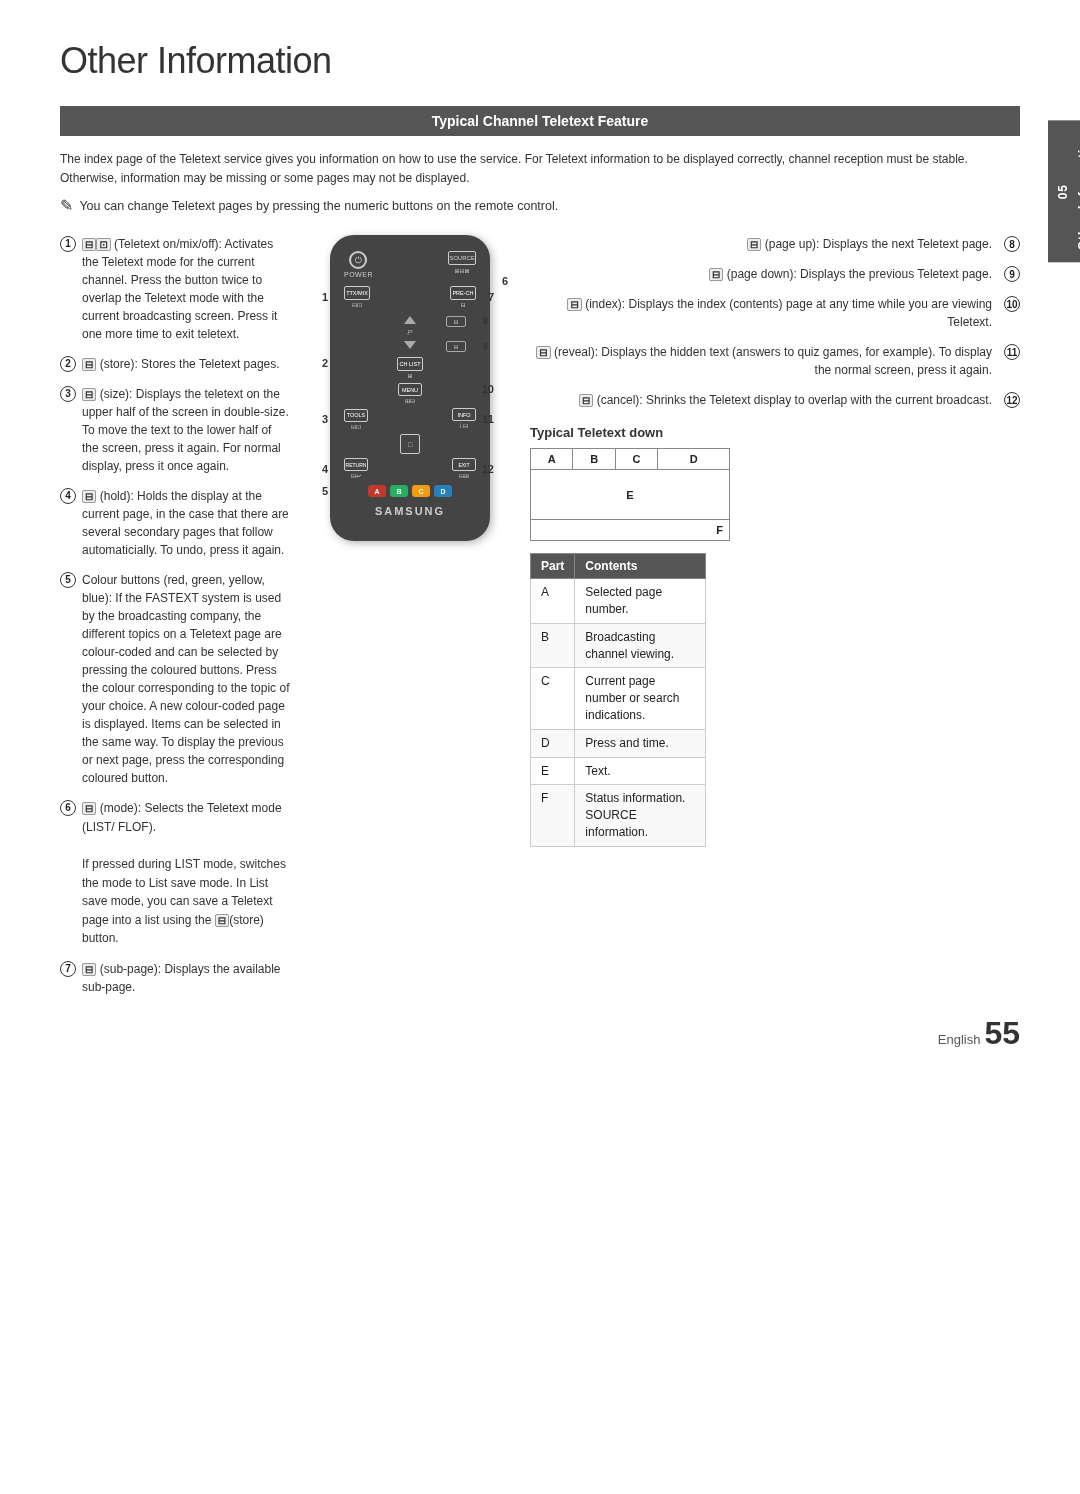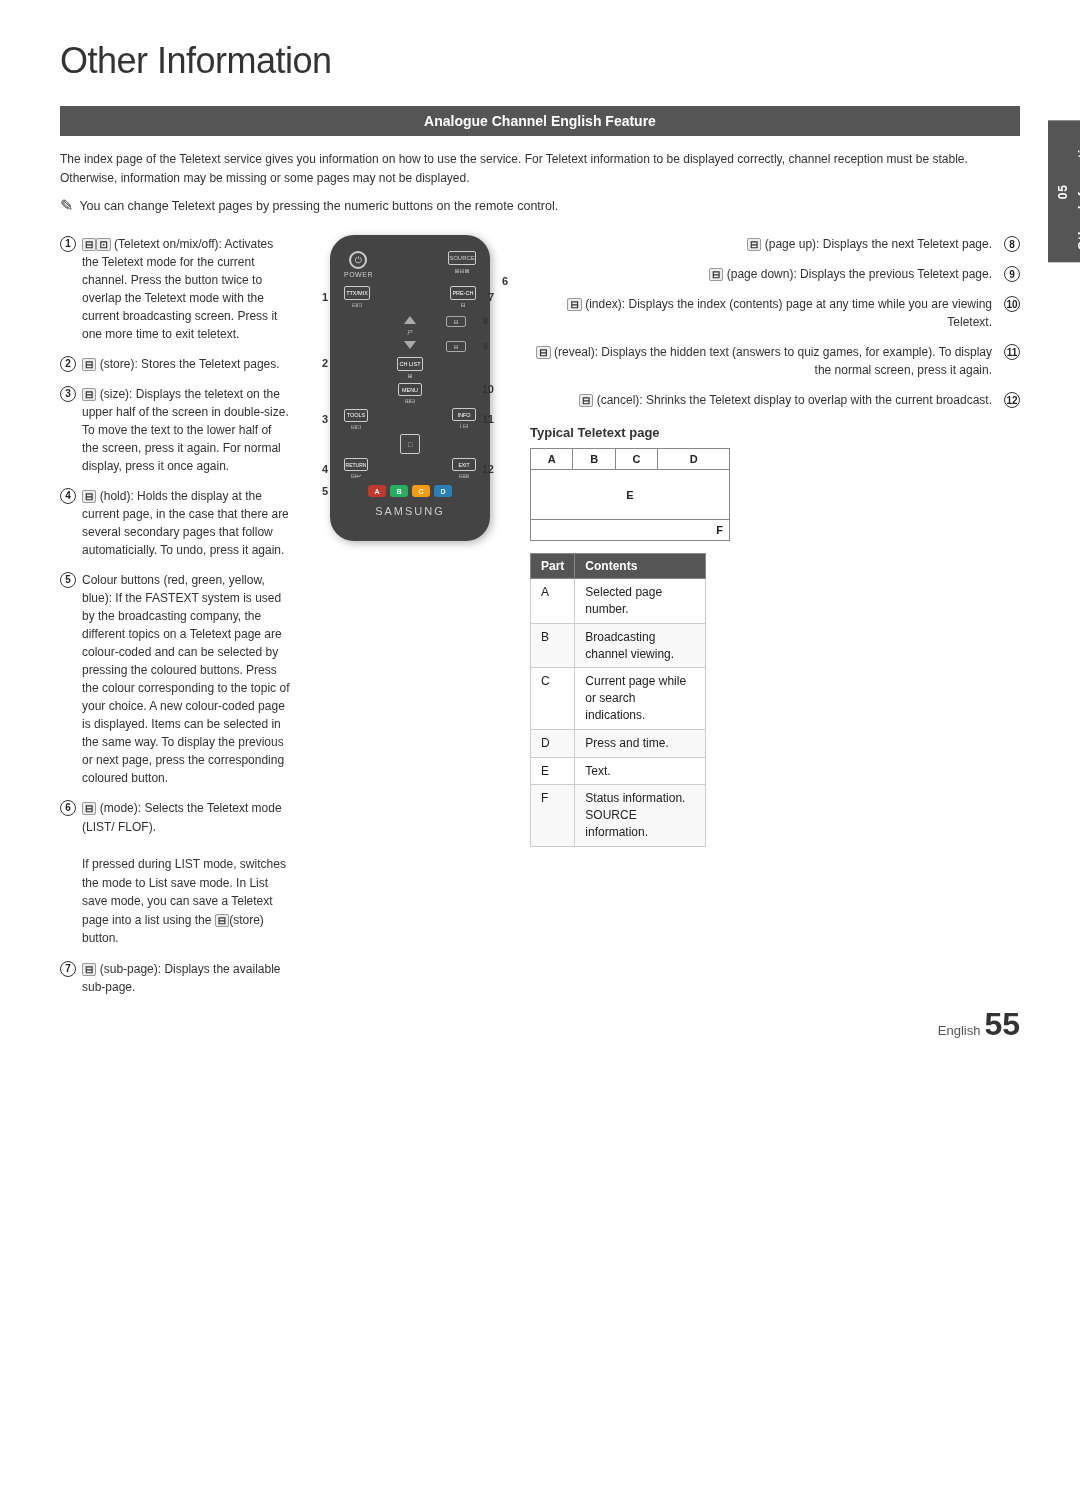--- a/index.html
+++ b/index.html
@@ -395,21 +395,21 @@
     .btn-green { background: #27ae60; }
     .btn-yellow { background: #f39c12; }
     .btn-blue { background: #2980b9; }
 
     .samsung-logo {
       text-align: center;
       font-size: 11px;
       letter-spacing: 2px;
       color: #ccc;
       margin-top: 8px;
-      font-weight: normal;
+      font-weight: bold;
     }
 
     
     .right-col {
       flex: 1;
       font-size: 12px;
     }
 
     .right-numbered-items {
       margin-bottom: 16px;
@@ -484,21 +484,21 @@
       vertical-align: top;
       line-height: 1.4;
     }
     .info-table tr:nth-child(even) td {
       background: #f9f9f9;
     }
 
     
     .page-footer {
       position: absolute;
-      bottom: 25px;
+      bottom: 16px;
       right: 60px;
       font-size: 13px;
       color: #555;
       display: flex;
       align-items: baseline;
       gap: 4px;
     }
     .footer-page-num {
       font-size: 32px;
       font-weight: bold;
@@ -530,21 +530,21 @@
 
 <div class="page-container">
 
   <div class="side-tab">
     <span>05</span>
     <span>Other Information</span>
   </div>
 
   <h1 class="page-title">Other Information</h1>
 
-  <div class="section-header">Analogue Channel English Feature</div>
+  <div class="section-header">Typical Channel Teletext Feature</div>
 
   <p class="intro-text">The index page of the Teletext service gives you information on how to use the service. For Teletext information to be displayed correctly, channel reception must be stable. Otherwise, information may be missing or some pages may not be displayed.</p>
   <div class="note-text">
     <span class="note-icon">✎</span>
     <span>You can change Teletext pages by pressing the numeric buttons on the remote control.</span>
   </div>
 
   <div class="main-content">
 
     <div class="left-col">
@@ -772,21 +772,21 @@
         <div class="numbered-item" style="justify-content:flex-end; text-align:right; flex-direction:row-reverse;">
           <span class="item-num" style="margin-left:6px; margin-right:0; min-width:16px;">12</span>
           <span class="item-text" style="text-align:right;">
             <span class="icon-inline">⊟</span> (cancel): Shrinks the Teletext display to overlap with the current broadcast.
           </span>
         </div>
 
       </div>
 
       <div class="teletext-section">
-        <div class="teletext-title">Typical Teletext page</div>
+        <div class="teletext-title">Typical Teletext down</div>
 
         <div class="teletext-diagram">
           <div class="teletext-row-top">
             <div class="teletext-cell">A</div>
             <div class="teletext-cell">B</div>
             <div class="teletext-cell">C</div>
             <div class="teletext-cell teletext-cell-d">D</div>
           </div>
           <div class="teletext-body">
             <span>E</span>
@@ -807,21 +807,21 @@
             <tr>
               <td>A</td>
               <td>Selected page number.</td>
             </tr>
             <tr>
               <td>B</td>
               <td>Broadcasting channel viewing.</td>
             </tr>
             <tr>
               <td>C</td>
-              <td>Current page while or search indications.</td>
+              <td>Current page number or search indications.</td>
             </tr>
             <tr>
               <td>D</td>
               <td>Press and time.</td>
             </tr>
             <tr>
               <td>E</td>
               <td>Text.</td>
             </tr>
             <tr>

